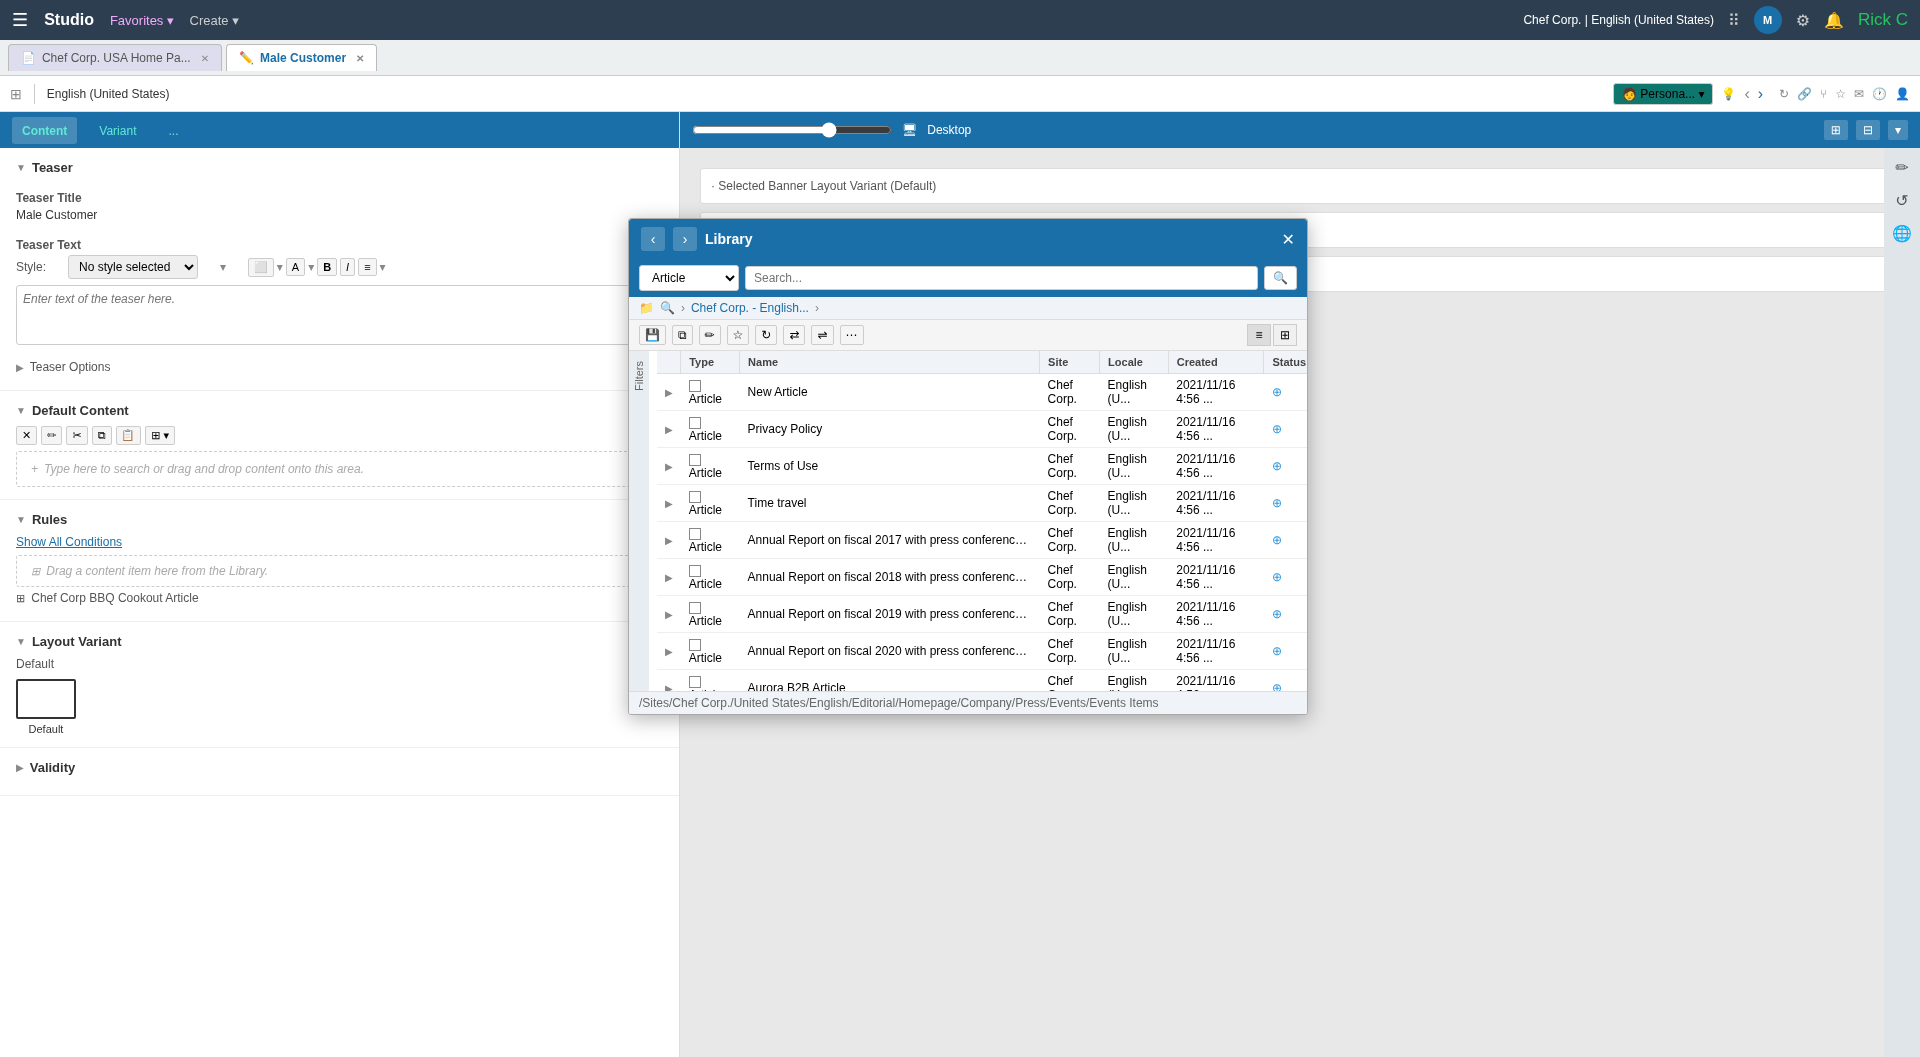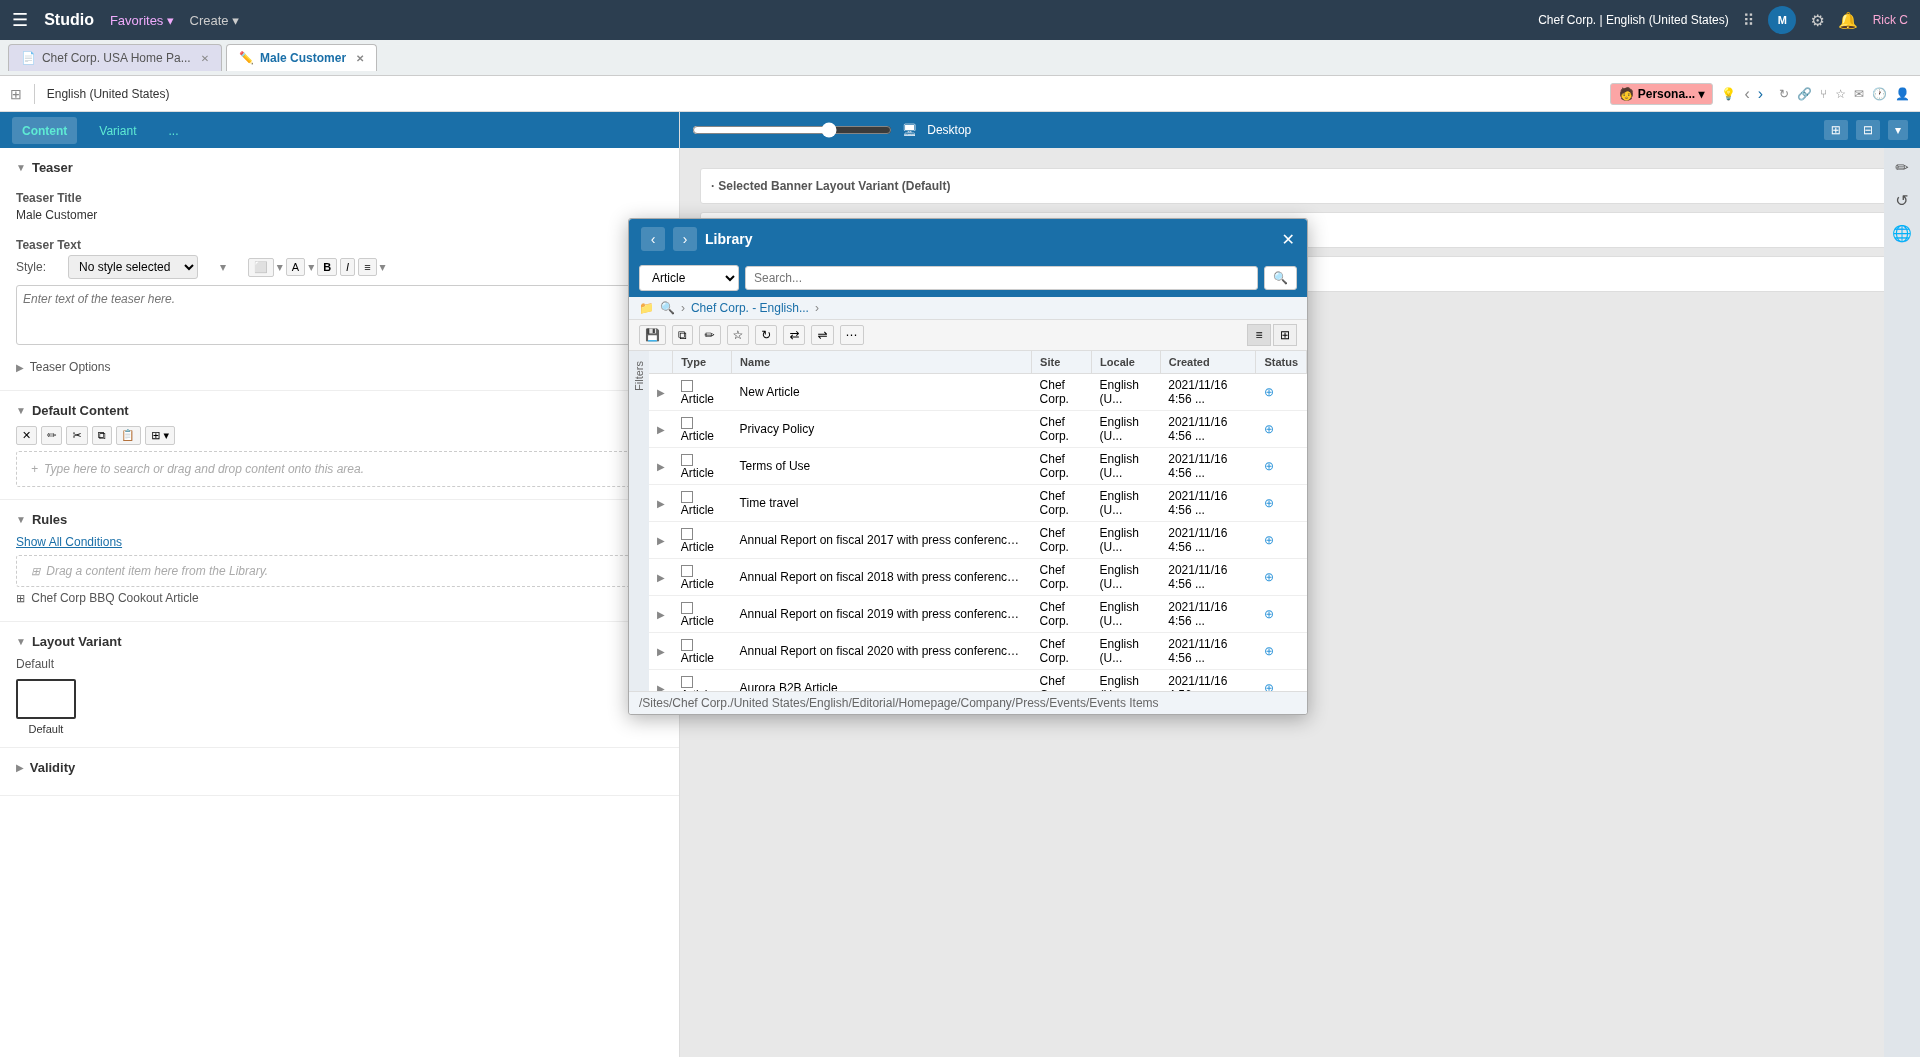--- a/index.html
+++ b/index.html
@@ -72,21 +72,21 @@
     .variant-card { display: flex; flex-direction: column; align-items: center; gap: 4px; }
     .variant-thumb { width: 60px; height: 40px; border: 2px solid #333; border-radius: 2px; background: #fff; }
     .variant-name { font-size: 11px; color: #333; }
 
     
     .right-panel { flex: 1; background: #e8e8e8; position: relative; }
     .preview-toolbar { background: #1a6fa8; height: 36px; display: flex; align-items: center; padding: 0 12px; gap: 10px; }
     .preview-slider { flex: 1; max-width: 200px; accent-color: #fff; }
     .desktop-label { color: #fff; font-size: 12px; display: flex; align-items: center; gap: 6px; }
     .preview-tools-right { margin-left: auto; display: flex; gap: 8px; }
-    .preview-content { padding: 20px; font-weight: bold; }
+    .preview-content { padding: 20px; }
     .preview-box { background: #fff; border: 1px solid #ddd; border-radius: 3px; padding: 10px; margin-bottom: 8px; font-size: 11px; color: #555; }
 
     
     .library-overlay { position: fixed; top: 0; left: 0; width: 100%; height: 100%; z-index: 100; pointer-events: none; }
     .library-modal {
       position: absolute; top: 218px; left: 628px;
       width: 680px; background: #fff; border: 1px solid #aaa;
       box-shadow: 0 4px 20px rgba(0,0,0,0.3); border-radius: 3px; pointer-events: all;
     }
     .lib-header { background: #1a6fa8; color: #fff; padding: 8px 12px; display: flex; align-items: center; gap: 8px; border-radius: 3px 3px 0 0; }
@@ -98,21 +98,21 @@
     .lib-search-input { flex: 1; border: 1px solid #ccc; border-radius: 3px; padding: 4px 8px; font-size: 12px; }
     .lib-search-btn { background: #fff; border: 1px solid #ccc; border-radius: 3px; padding: 4px 8px; cursor: pointer; }
     .lib-path-row { background: #f0f4f8; padding: 4px 10px; display: flex; align-items: center; gap: 6px; font-size: 12px; color: #555; border-bottom: 1px solid #ddd; }
     .lib-path-row span { color: #1a6fa8; cursor: pointer; }
     .lib-actions { display: flex; align-items: center; padding: 4px 10px; gap: 6px; background: #f5f5f5; border-bottom: 1px solid #ddd; }
     .lib-act-btn { background: none; border: 1px solid #ccc; border-radius: 2px; padding: 2px 5px; cursor: pointer; font-size: 12px; }
     .lib-view-toggle { margin-left: auto; display: flex; gap: 2px; }
     .lib-vt-btn { background: #f0f0f0; border: 1px solid #ccc; width: 24px; height: 22px; cursor: pointer; display: flex; align-items: center; justify-content: center; font-size: 12px; }
 
     
-    .lib-table { width: 100%; border-collapse: collapse; font-size: 12px; }
+    .lib-table { width: 100%; border-collapse: collapse; font-size: 12px; margin-left: 8px; }
     .lib-table th { background: #f0f4f8; padding: 5px 8px; text-align: left; font-weight: bold; color: #444; border-bottom: 1px solid #ddd; border-right: 1px solid #ddd; font-size: 11px; }
     .lib-table td { padding: 4px 8px; border-bottom: 1px solid #eee; vertical-align: middle; }
     .lib-footer { background: #f0f4f8; padding: 4px 10px; font-size: 11px; color: #666; border-top: 1px solid #ddd; border-radius: 0 0 3px 3px; }
 
     
     .lib-body { display: flex; }
     .lib-filters { width: 20px; background: #e8edf2; display: flex; align-items: flex-start; justify-content: center; padding-top: 10px; }
     .lib-filters-label { writing-mode: vertical-rl; transform: rotate(180deg); font-size: 11px; color: #666; cursor: pointer; }
     .lib-content { flex: 1; overflow: hidden; }
     .lib-table-wrapper { max-height: 340px; overflow-y: auto; }
@@ -128,21 +128,21 @@
   <span style="font-size:18px; cursor:pointer;">☰</span>
   <span style="font-size:16px;font-weight:bold;color:#fff;">Studio</span>
   <span style="color:#f0abfc;font-size:13px;cursor:pointer;">Favorites ▾</span>
   <span style="color:#ccc;font-size:13px;cursor:pointer;">Create ▾</span>
   <div style="margin-left:auto;display:flex;align-items:center;gap:14px;">
     <span style="color:#fff;font-size:12px;">Chef Corp. | English (United States)</span>
     <span style="color:#ccc;font-size:16px;cursor:pointer;">⠿</span>
     <div class="icon-circle" style="background:#1a6fa8;">M</div>
     <span style="color:#ccc;font-size:16px;cursor:pointer;">⚙</span>
     <span style="color:#ccc;font-size:16px;cursor:pointer;">🔔</span>
-    <span style="color:#f9a8d4;font-size:12px;">Rick C</span>
+    <span style="color:#22c55e;font-size:17px;">Rick C</span>
   </div>
 </div>
 
 <div class="tab-bar">
   <div class="tab inactive">
     <span>📄</span>
     <span>Chef Corp. USA Home Pa...</span>
     <span class="tab-close">✕</span>
   </div>
   <div class="tab active">
@@ -150,21 +150,21 @@
     <span>Male Customer</span>
     <span class="tab-close">✕</span>
   </div>
 </div>
 
 <div class="toolbar">
   <span style="color:#888;font-size:14px;cursor:pointer;">⊞</span>
   <span class="toolbar-sep"></span>
   <span style="font-size:12px;color:#333;">English (United States)</span>
   <div class="toolbar-right">
-    <span style="background:#fca5a5;border:1px solid #ccc;padding:3px 8px;border-radius:3px;cursor:pointer;font-size:12px;font-weight:bold;">🧑 Persona... ▾</span>
+    <span style="background:#0f766e;border:1px solid #ccc;padding:3px 8px;border-radius:3px;cursor:pointer;font-size:12px;">🧑 Persona... ▾</span>
     <span style="color:#888;cursor:pointer;">💡</span>
     <span style="color:#888;cursor:pointer;font-size:16px;">‹</span>
     <span style="color:#1a6fa8;cursor:pointer;font-size:16px;">›</span>
     <span style="flex:1;"></span>
     <span style="color:#888;cursor:pointer;margin-left:auto;">↻</span>
     <span style="color:#888;cursor:pointer;">🔗</span>
     <span style="color:#888;cursor:pointer;">⑂</span>
     <span style="color:#888;cursor:pointer;">☆</span>
     <span style="color:#888;cursor:pointer;">✉</span>
     <span style="color:#888;cursor:pointer;">🕐</span>

